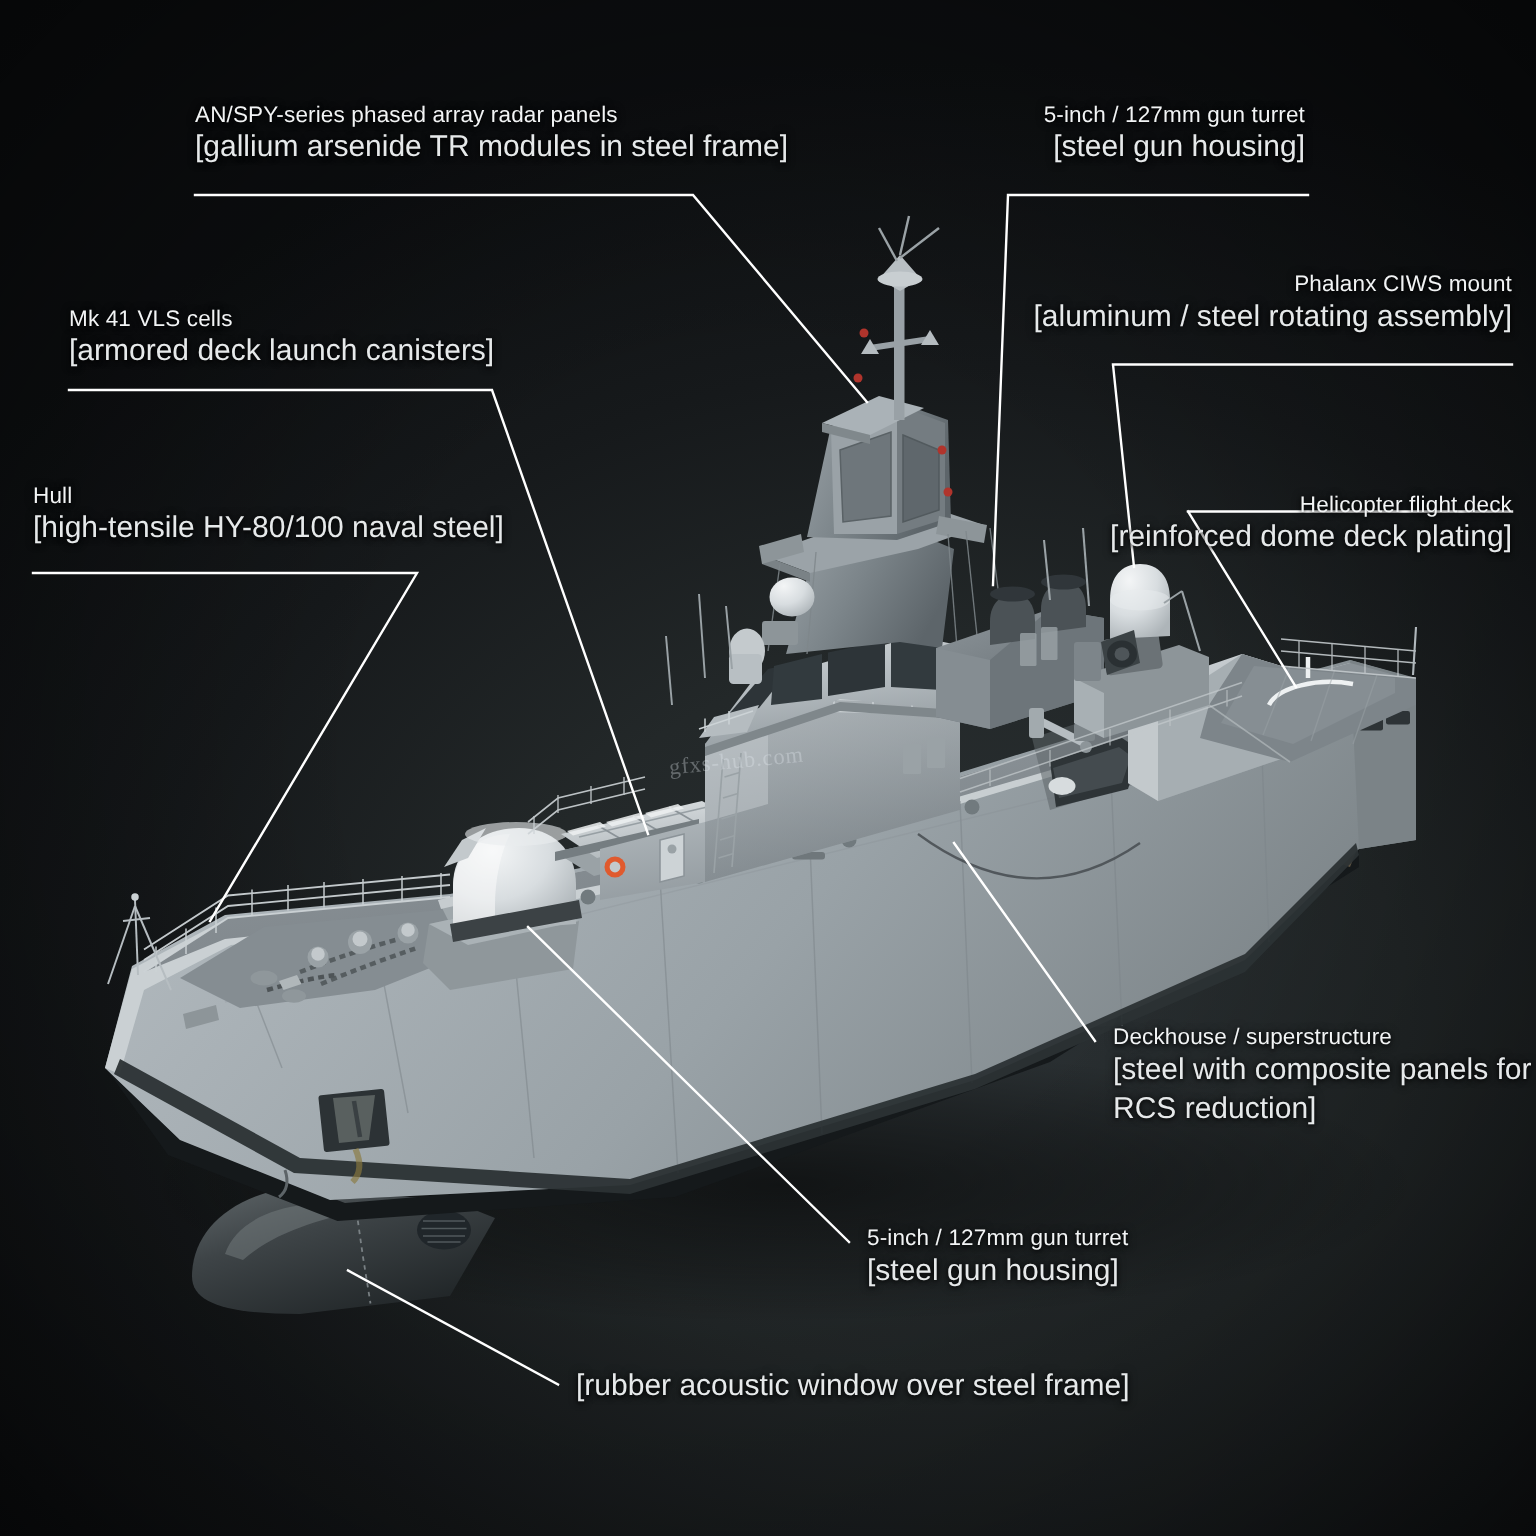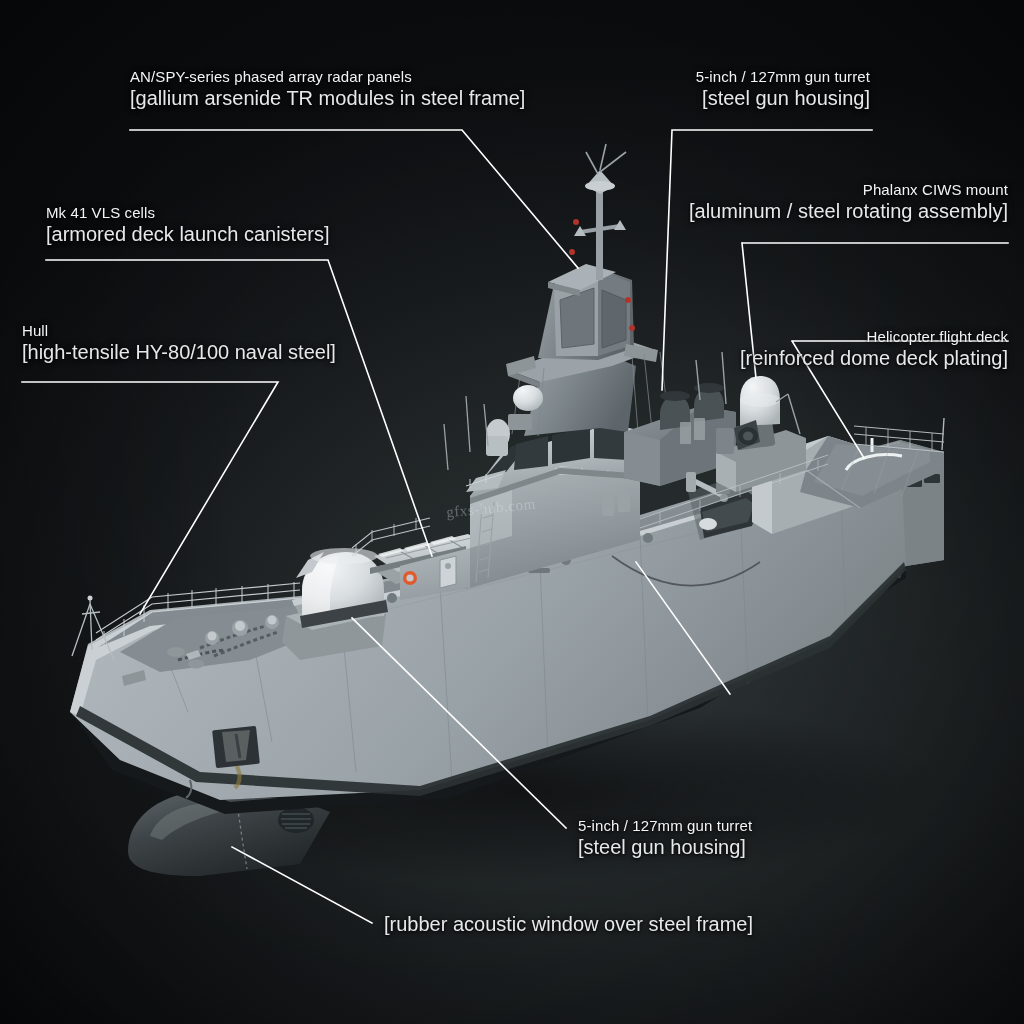--- a/index.html
+++ b/index.html
@@ -518,20 +518,25 @@
   <div class="label" style="left:46px;top:204px;">
     <span class="l1">Mk 41 VLS cells</span>
     <span class="l2">[armored deck launch canisters]</span>
   </div>
 
   <div class="label" style="left:22px;top:322px;">
     <span class="l1">Hull</span>
     <span class="l2">[high-tensile HY-80/100 naval steel]</span>
   </div>
 
+  <div class="label" style="left:742px;top:683px;">
+    <span class="l1">Deckhouse / superstructure</span>
+    <span class="l2">[steel with composite panels for</span>
+    <span class="l2">RCS reduction]</span>
+  </div>
 
   <div class="label" style="left:578px;top:817px;">
     <span class="l1">5-inch / 127mm gun turret</span>
     <span class="l2">[steel gun housing]</span>
   </div>
 
   <div class="label" style="left:384px;top:911px;">
     <span class="l2">[rubber acoustic window over steel frame]</span>
   </div>
 

